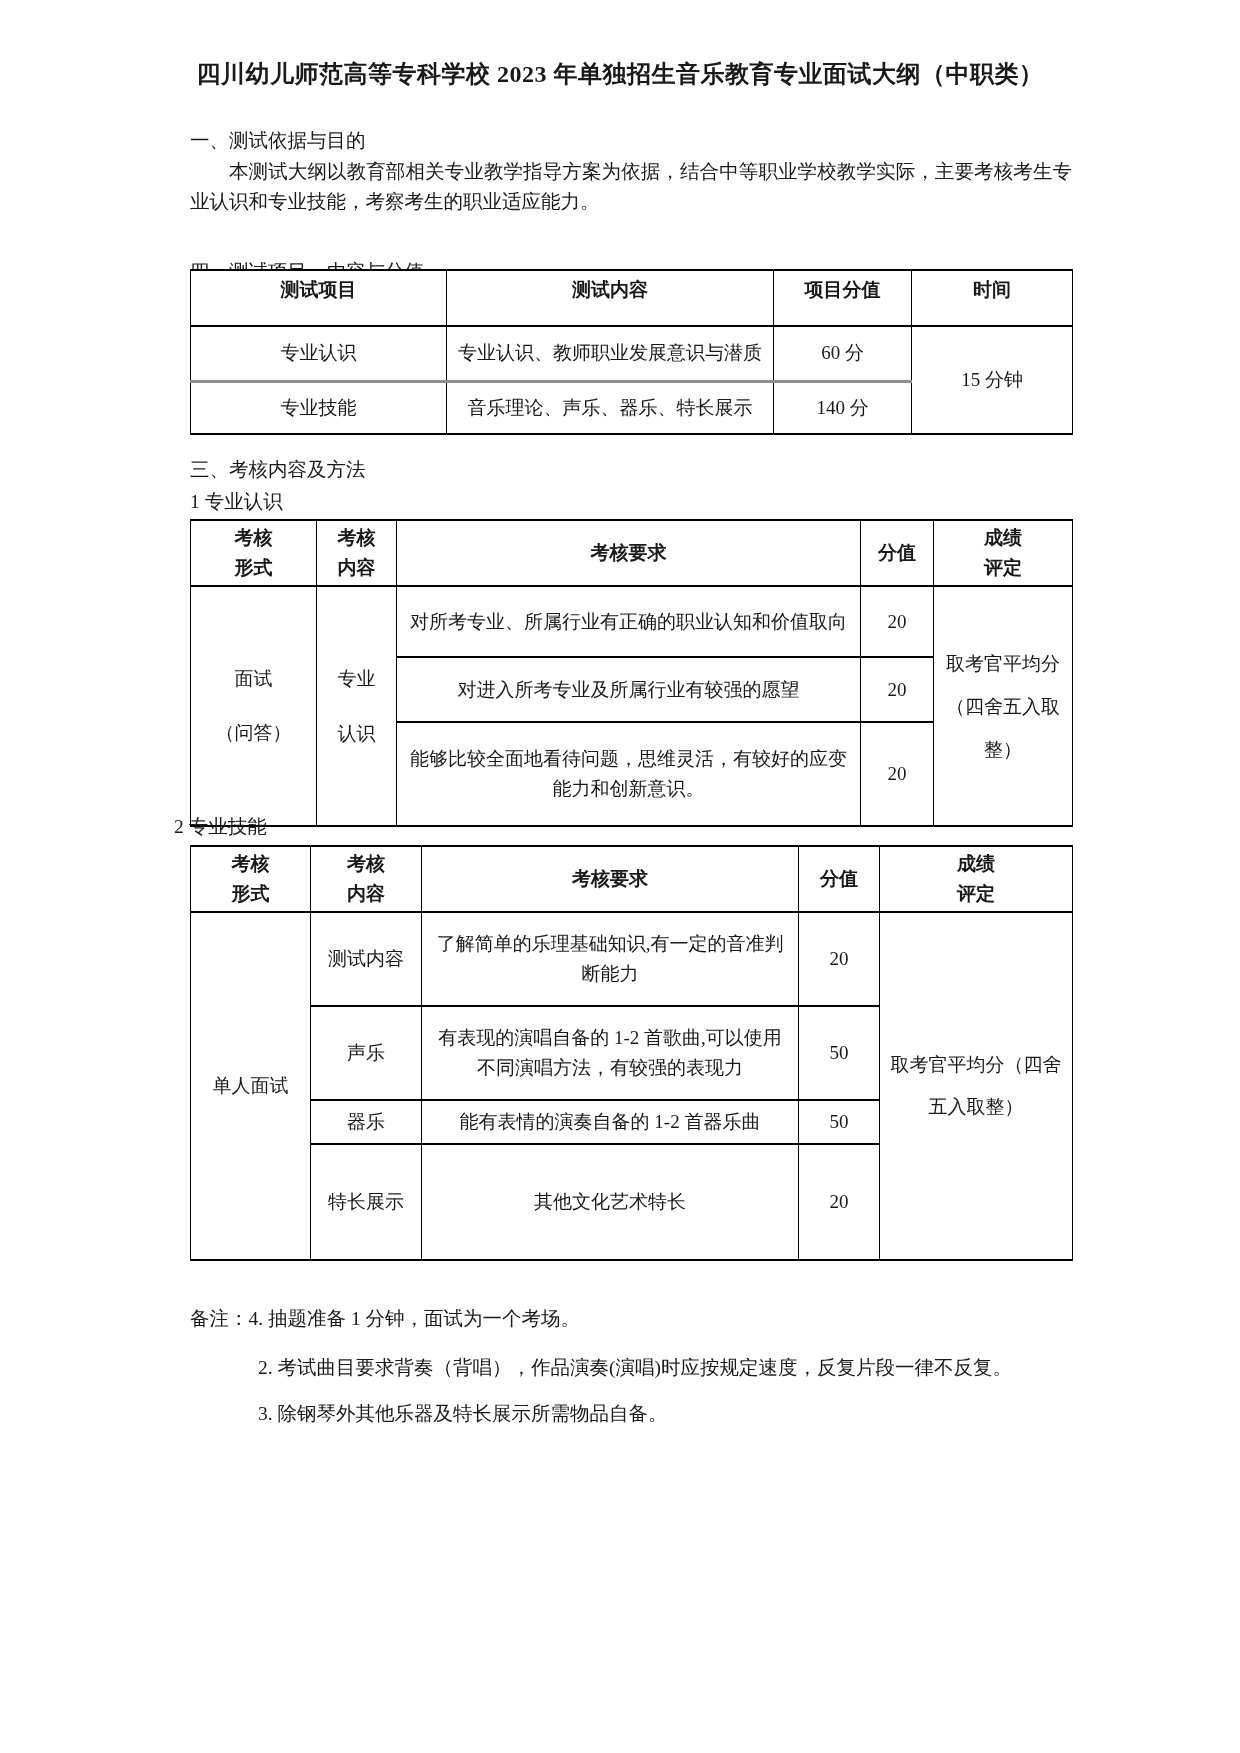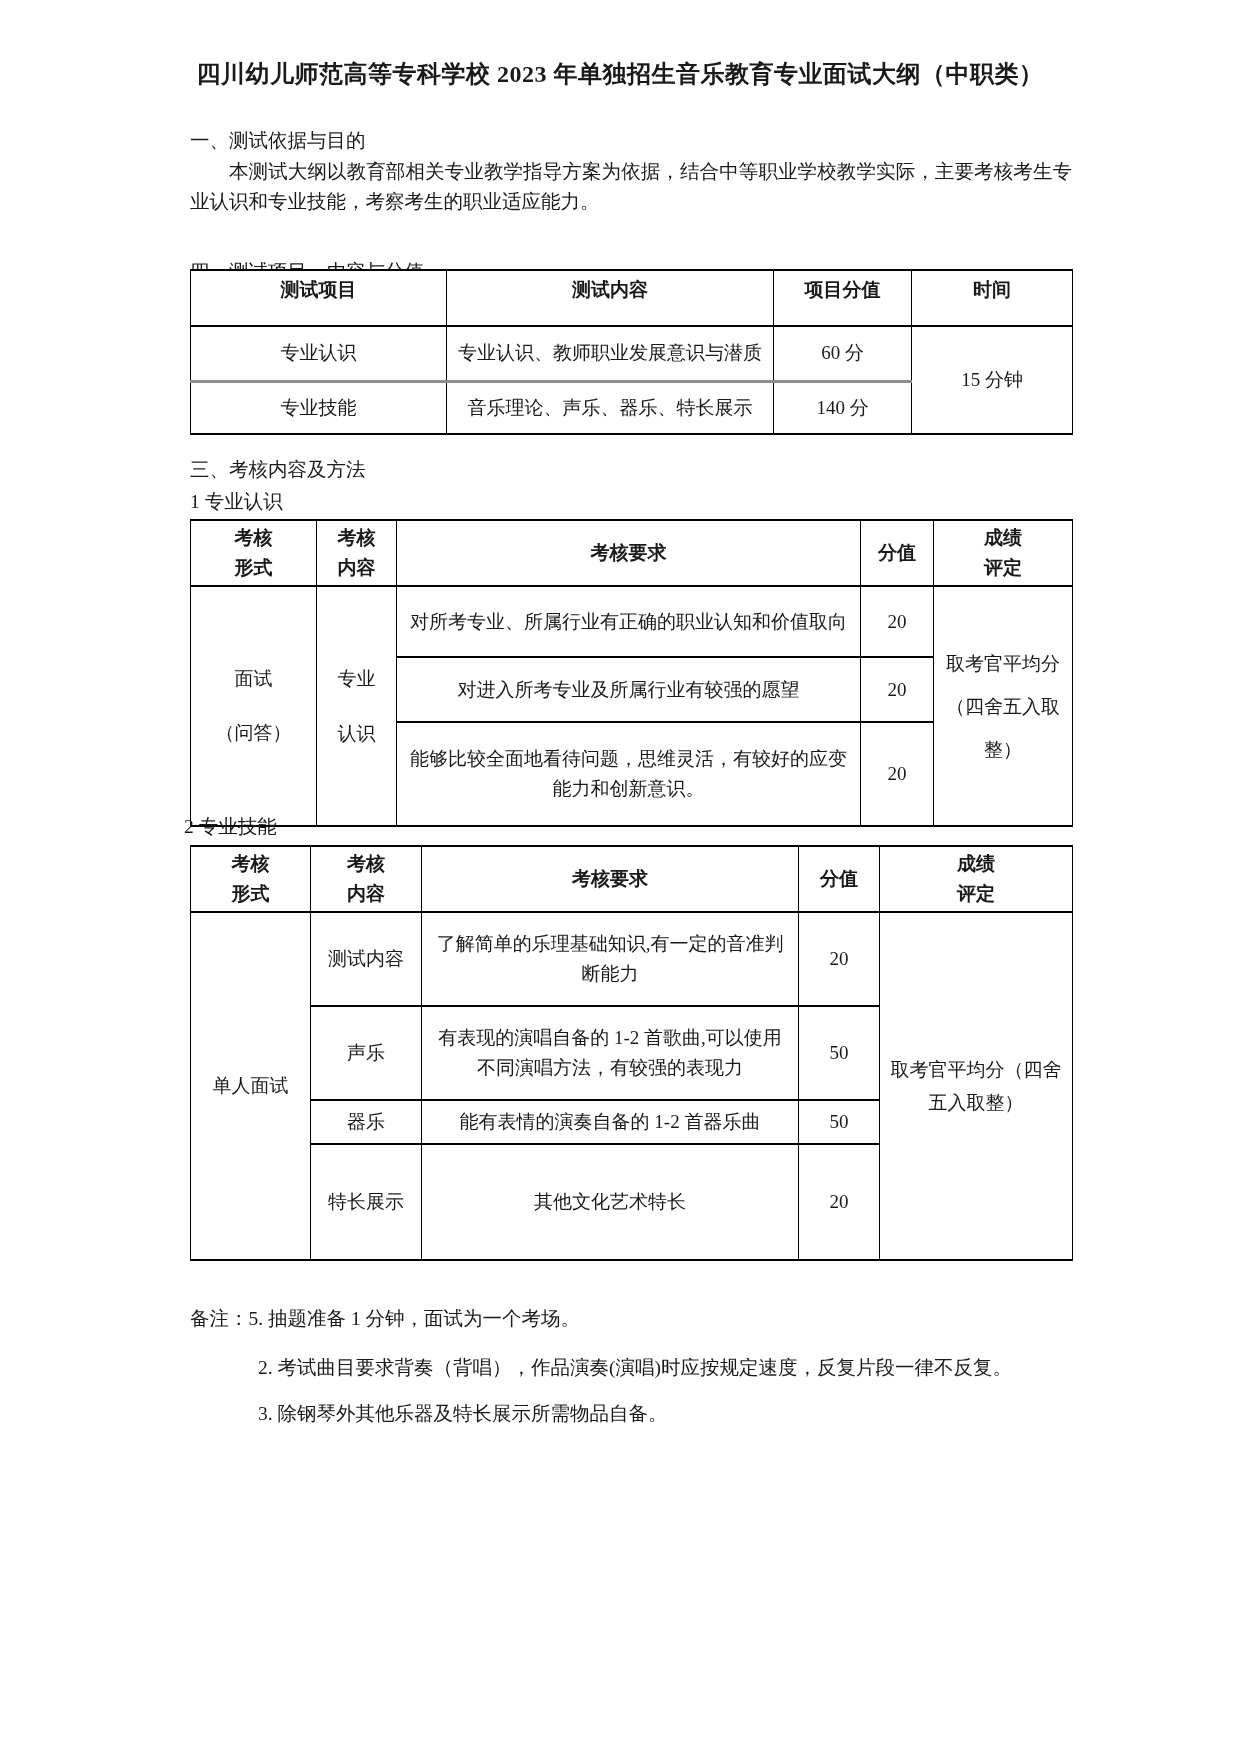--- a/index.html
+++ b/index.html
@@ -45,21 +45,21 @@
   .req{
     text-align:left;vertical-align:top;
     padding:7px 10px 0 12px;line-height:30px;
   }
   .req-mid{text-align:left;vertical-align:middle;padding:0 10px 0 12px;line-height:30px;}
   .score{font-size:18.5px;}
   .score-top{vertical-align:top;padding-top:9px;}
   .form2{line-height:54px;}
   .content2{line-height:55px;}
   .grading-knowledge{line-height:43px;}
-  .grading-skill{text-align:left;vertical-align:middle;padding-left:11px;line-height:33px;margin-top:40px;}
+  .grading-skill{text-align:left;vertical-align:middle;padding-left:11px;line-height:42px;margin-top:40px;}
   .note{font-size:19.5px;line-height:26px;white-space:nowrap;}
 </style>
 </head>
 <body>
 
 <div class="page">
 
   <div class="abs title">四川幼儿师范高等专科学校 2023 年单独招生音乐教育专业面试大纲（中职类）</div>
 
   <div class="abs h-sec" style="left:190px;top:128px;">一、测试依据与目的</div>
@@ -135,21 +135,21 @@
       <td class="score score-top">20</td>
     </tr>
     <tr style="height:104px">
       <td class="req">能够比较全面地看待问题，思维灵活，有较好的应变
 能力和创新意识。</td>
       <td class="score score-top">20</td>
     </tr>
   </tbody>
     </table>
 
-  <div class="abs h-sec" style="left:184px;top:814px;">2 专业技能</div>
+  <div class="abs h-sec" style="left:174px;top:814px;">2 专业技能</div>
 
   <table class="doc" style="left:190px;top:845px;width:882px;">
     <colgroup>
         <col style="width:120px">
         <col style="width:111px">
         <col style="width:377px">
         <col style="width:81px">
         <col style="width:193px">
       </colgroup>
     <tbody>
@@ -184,17 +184,17 @@
       <td class="score">50</td>
     </tr>
     <tr style="height:116px">
       <td>特长展示</td>
       <td class="req-mid">其他文化艺术特长</td>
       <td class="score">20</td>
     </tr>
   </tbody>
     </table>
 
-  <div class="abs note" style="left:190px;top:1306px;">备注：5. 抽题准备 1 分钟，面试为一个考场。</div>
+  <div class="abs note" style="left:190px;top:1306px;">备注：4. 抽题准备 1 分钟，面试为一个考场。</div>
   <div class="abs note" style="left:258px;top:1355px;">2. 考试曲目要求背奏（背唱），作品演奏(演唱)时应按规定速度，反复片段一律不反复。</div>
   <div class="abs note" style="left:258px;top:1401px;">3. 除钢琴外其他乐器及特长展示所需物品自备。</div>
 
 </div>
 
 </body></html>

